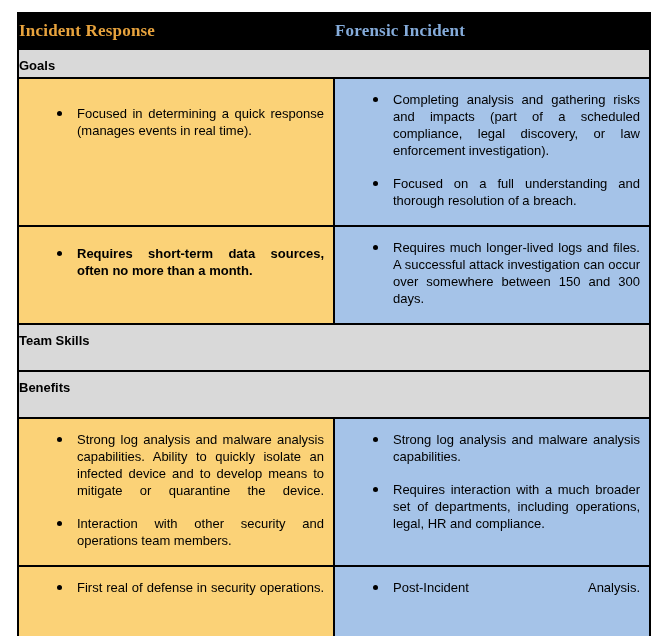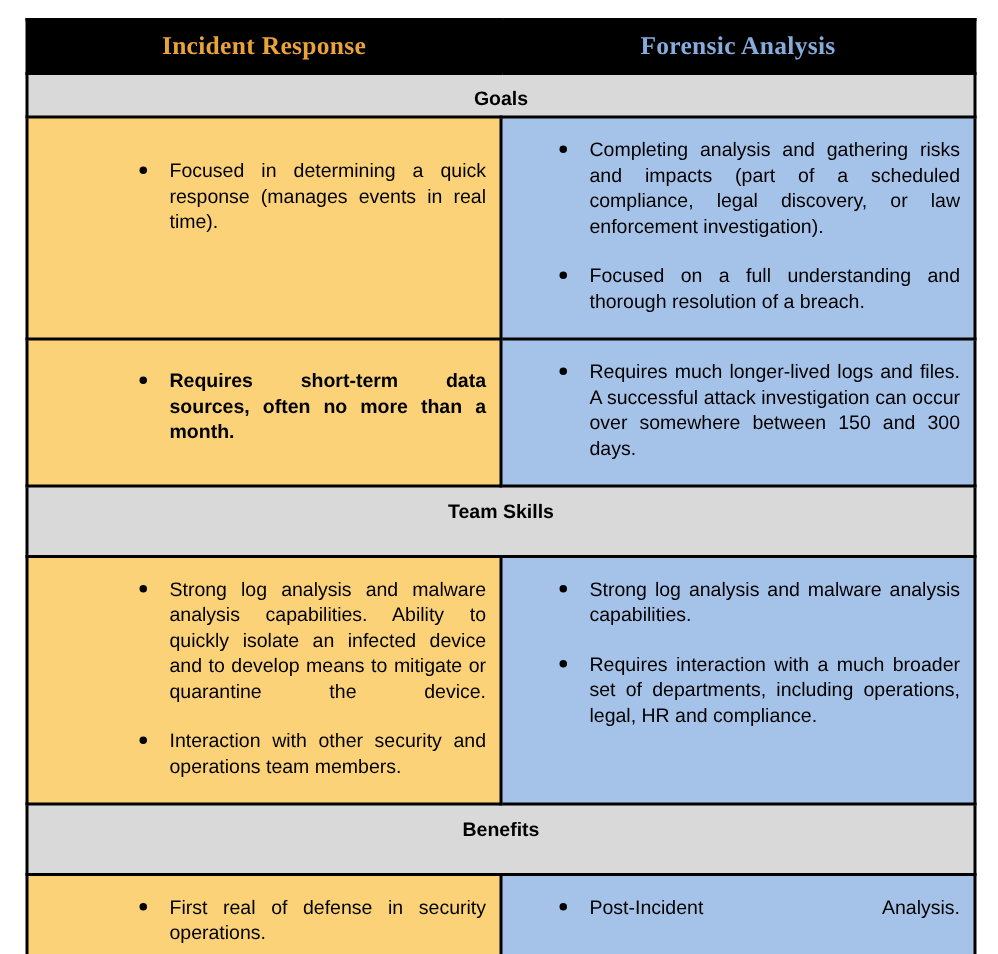--- a/index.html
+++ b/index.html
@@ -29,42 +29,42 @@
     border:2px solid var(--c-border);
     padding:0;
     box-sizing:border-box;
     vertical-align:top;
   }
   
   .cmp th{
     background:var(--c-header-bg);
     height:36px;
     vertical-align:middle;
-    text-align:center;
+    text-align:left;
     font-family:"Liberation Serif", serif;
     font-weight:bold;
     font-size:17px;
     letter-spacing:0.2px;
     margin-top:40px;
   }
   th.col-ir{color:var(--c-ir);}
   th.col-fa{color:var(--c-fa);}
   
   td.sec{
     background:var(--c-gray);
-    text-align:center;
+    text-align:left;
     font-weight:bold;
     font-size:13px;
     padding-top:8px;
     color:#000;
   }
   .h29{height:29px}.h48{height:48px}.h41{height:47px}.h47{height:47px}
   .h119{height:119px}.h62{height:62px}.h117{height:117px}
   
-  td.cell-ir{background:var(--c-yellow);padding-left:36px;}
+  td.cell-ir{background:var(--c-yellow);}
   td.cell-fa{background:var(--c-blue);}
   ul.blist{
     list-style:none;
     margin:0;
     padding:12px 9px 0 0;
   }
   ul.pt-lg{padding-top:26px;}
   ul.pt-md{padding-top:18px;font-weight:bold;}
   ul.blist li{
     position:relative;
@@ -85,21 +85,21 @@
   }
 </style>
 </head>
 <body>
 
 <div class="page">
   <table class="cmp">
     <tbody>
         <tr>
       <th class="col-ir">Incident Response</th>
-      <th class="col-fa">Forensic Analysis</th>
+      <th class="col-fa">Forensic Incident</th>
     </tr>
 
     <tr>
       <td class="sec h29" colspan="2">Goals</td>
     </tr>
     <tr>
       <td class="cell-ir h119">
         <ul class="blist pt-lg">
               <li><span class="dot"></span><span>Focused in determining a quick response (manages events in real time).</span></li>
             </ul>
@@ -122,36 +122,36 @@
         <ul class="blist">
               <li><span class="dot"></span><span>Requires much longer-lived logs and files. A successful attack investigation can occur over somewhere between 150 and 300 days.</span></li>
             </ul>
       </td>
     </tr>
 
     <tr>
       <td class="sec h41" colspan="2">Team Skills</td>
     </tr>
     <tr>
+      <td class="sec h47" colspan="2">Benefits</td>
+    </tr>
+
+    <tr>
       <td class="cell-ir h117">
         <ul class="blist">
               <li class="jl"><span class="dot"></span><span>Strong log analysis and malware analysis capabilities. Ability to quickly isolate an infected device and to develop means to mitigate or quarantine the device.</span></li>
               <li><span class="dot"></span><span>Interaction with other security and operations team members.</span></li>
             </ul>
       </td>
       <td class="cell-fa h117">
         <ul class="blist">
               <li><span class="dot"></span><span>Strong log analysis and malware analysis capabilities.</span></li>
               <li><span class="dot"></span><span>Requires interaction with a much broader set of departments, including operations, legal, HR and compliance.</span></li>
             </ul>
       </td>
-    </tr>
-
-    <tr>
-      <td class="sec h47" colspan="2">Benefits</td>
     </tr>
     <tr>
       <td class="cell-ir h119">
         <ul class="blist">
               <li class="jl"><span class="dot"></span><span>First real of defense in security operations.</span></li>
             </ul>
       </td>
       <td class="cell-fa h119">
         <ul class="blist">
               <li class="jl"><span class="dot"></span><span>Post-Incident Analysis.</span></li>

